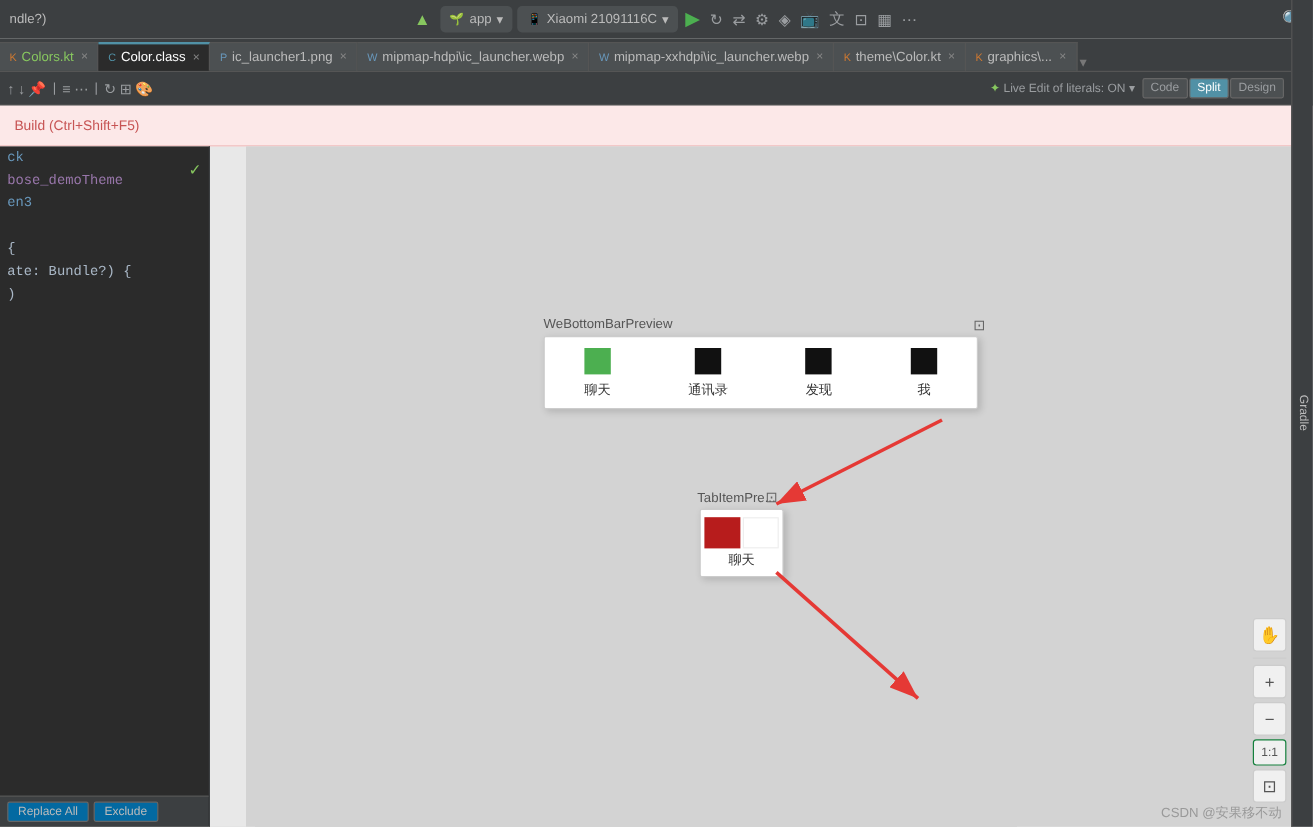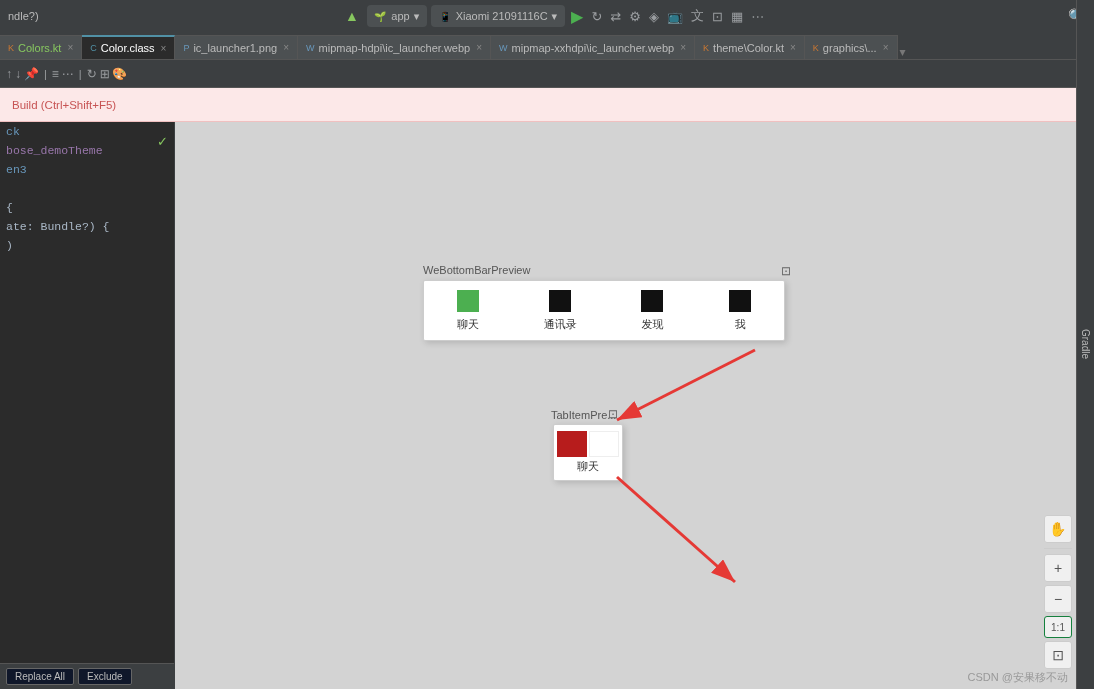--- a/index.html
+++ b/index.html
@@ -122,20 +122,21 @@
       position: absolute; right: 6px; top: 12px;
       color: #87c75f; font-size: 13px;
     }
 
     
     .preview-panel {
       flex: 1;
       background: #d3d3d3;
       position: relative;
       overflow: hidden;
+      margin-left: 30px;
     }
     .bottom-bar-inner {
       display: flex; align-items: center; justify-content: space-around;
       padding: 8px 0;
     }
     .tab-item {
       display: flex; flex-direction: column; align-items: center; gap: 4px;
       font-size: 11px; color: #333;
     }
     .tab-icon-box {
@@ -163,21 +164,21 @@
       font-size: 10px; color: #555;
     }
     .tool-sep { height: 1px; background: #ccc; margin: 2px 0; }
 
     
     .watermark {
       position: absolute; bottom: 4px; right: 26px;
       font-size: 11px; color: #999;
     }
     .replace-btn {
-      padding: 2px 8px; background: #0f172a; border: 1px solid #666;
+      padding: 2px 8px; background: #0369a1; border: 1px solid #666;
       color: #bbb; font-size: 10px; cursor: pointer; border-radius: 2px;
     }
   </style>
 </head>
 <body>
 
 <div class="top-bar">
   <span style="color:#bbb;font-size:11px;">ndle?)</span>
   <div style="flex:1;display:flex;align-items:center;justify-content:center;gap:4px;">
     <div class="nav-btn" style="color:#87c75f;">▲</div>
@@ -249,20 +250,33 @@
   <span style="color:#9a9da0;font-size:12px;cursor:pointer;">↓</span>
   <span style="color:#9a9da0;font-size:12px;cursor:pointer;">📌</span>
   <span style="color:#9a9da0;font-size:11px;margin:0 2px;">|</span>
   <span style="color:#9a9da0;font-size:12px;cursor:pointer;">≡</span>
   <span style="color:#9a9da0;font-size:12px;cursor:pointer;">⋯</span>
   <span style="color:#9a9da0;font-size:11px;margin:0 2px;">|</span>
   <span style="color:#9a9da0;font-size:12px;cursor:pointer;">↻</span>
   <span style="color:#9a9da0;font-size:12px;cursor:pointer;">⊞</span>
   <span style="color:#9a9da0;font-size:12px;cursor:pointer;">🎨</span>
 
+  <div class="action-bar-right">
+    <span style="color:#9a9da0;font-size:10px;">
+      <span style="color:#87c75f;">✦</span>
+      <span>Live Edit of literals: ON</span>
+      <span>▾</span>
+    </span>
+    <div class="code-split-btns">
+      <button class="cs-btn">Code</button>
+      <button class="cs-btn active">Split</button>
+      <button class="cs-btn">Design</button>
+    </div>
+    <span class="check-icon">✓</span>
+  </div>
 </div>
 
 <div class="warning-bar">
   <span class="build-btn">Build (Ctrl+Shift+F5)</span>
 </div>
 
 <div class="main-layout">
 
   <div class="code-panel">
     <span class="check-mark">✓</span>

